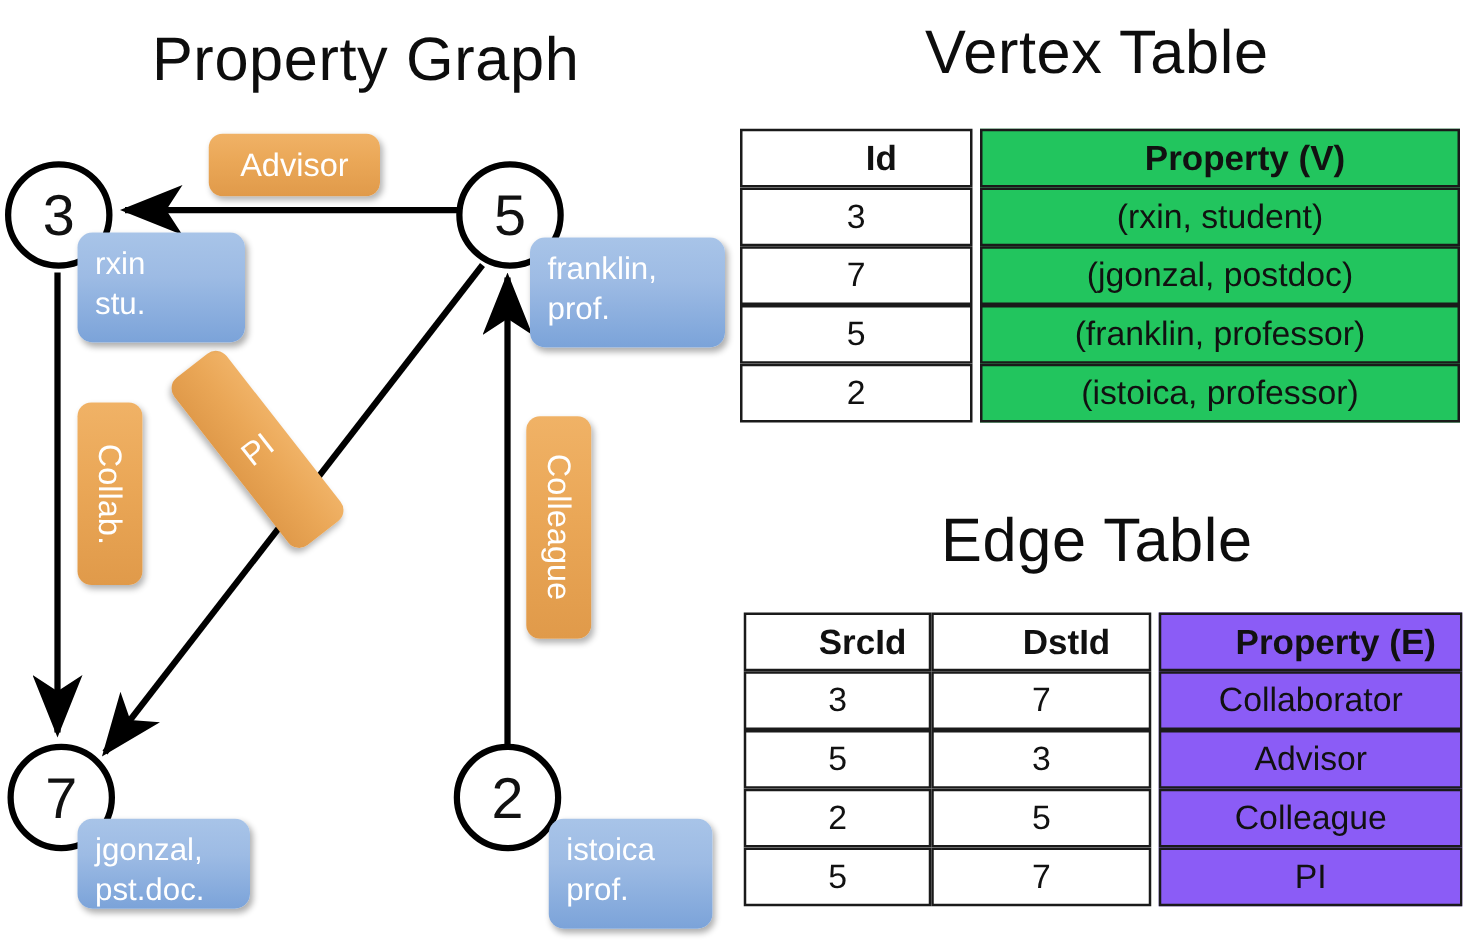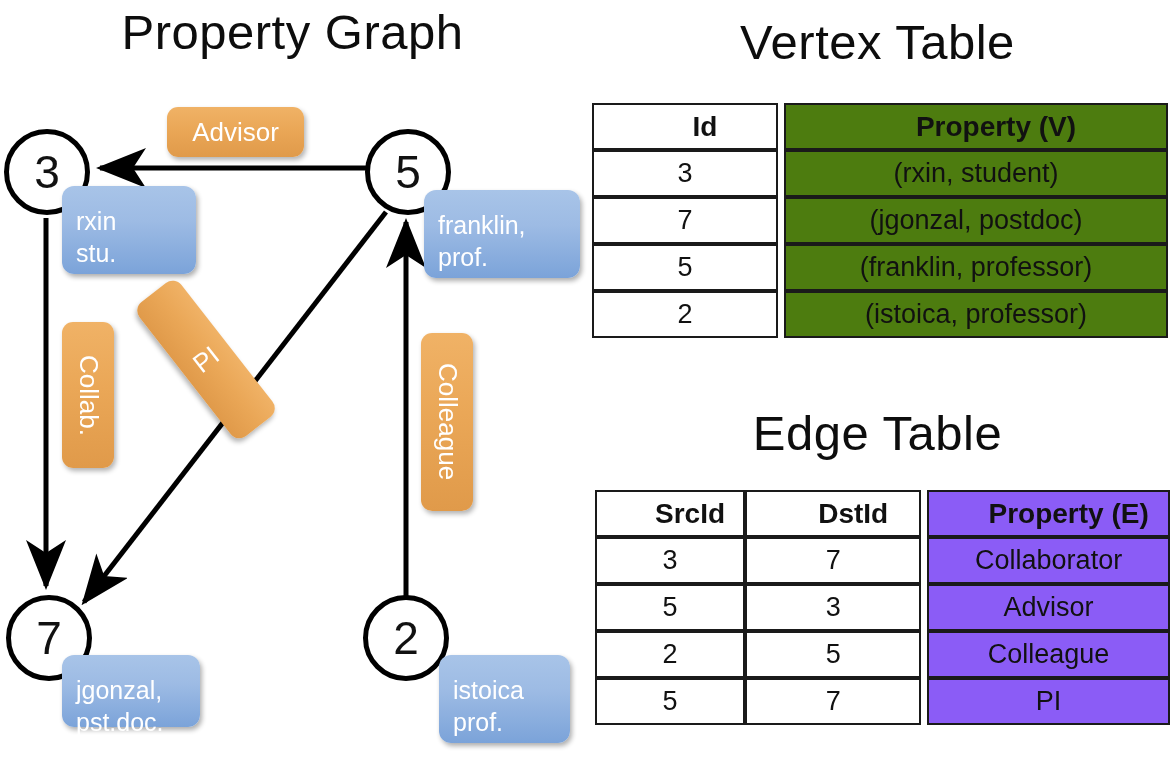--- a/index.html
+++ b/index.html
@@ -20,21 +20,21 @@
   .title {
     position: absolute;
     font-family: "Liberation Sans", sans-serif;
     font-weight: 300;
     font-size: 49px;
     letter-spacing: 0.5px;
     color: #0d0d0d;
     white-space: nowrap;
     text-align: center;
   }
-  #title-property-graph { left: 0;   top: 4px;  width: 585px; }
+  #title-property-graph { left: 0;   top: 20px;  width: 585px; }
   #title-vertex-table   { left: 585px; top: 14px; width: 585px; }
   #title-edge-table     { left: 585px; top: 405px; width: 585px; }
 
   
   #graph-panel {
     position: absolute;
     left: 0; top: 0;
     width: 585px; height: 760px;
   }
   #graph-svg {
@@ -65,21 +65,21 @@
   .prop-box {
     position: absolute;
     border-radius: 12px;
     background: linear-gradient(180deg, #a8c4e8 0%, #9dbbe4 40%, #7ba3d9 100%);
     box-shadow: 2px 3px 5px rgba(0,0,0,0.32);
     color: #ffffff;
     font-family: "Liberation Sans", sans-serif;
     font-weight: 300;
     font-size: 25px;
     line-height: 1.28;
-    padding: 19px 0 0 14px;
+    padding: 9px 0 0 14px;
     box-sizing: border-box;
     z-index: 4;
   }
   .prop-box span { display: block; }
 
   
   .edge-label {
     position: absolute;
     border-radius: 11px;
     background: linear-gradient(180deg, #f0b266 0%, #eaa757 45%, #e09a4a 100%);
@@ -114,21 +114,21 @@
     padding: 0;
     height: 47px;
     box-sizing: border-box;
   }
   .data-table th {
     font-weight: 700;
     font-size: 28px;
     padding-left: 40px;
   }
   .col-plain { background: #ffffff; }
-  .col-blue  { background: #4d7c0f; }
+  .col-blue  { background: #22c55e; }
   .col-peach { background: #8b5cf6; }
 
   
   .gapcol { border: none !important; background: transparent !important; width: 6px; }
 
   #vertex-table { left: 592px; top: 103px; }
   #edge-table   { left: 595px; top: 490px; }
 </style>
 </head>
 <body>

